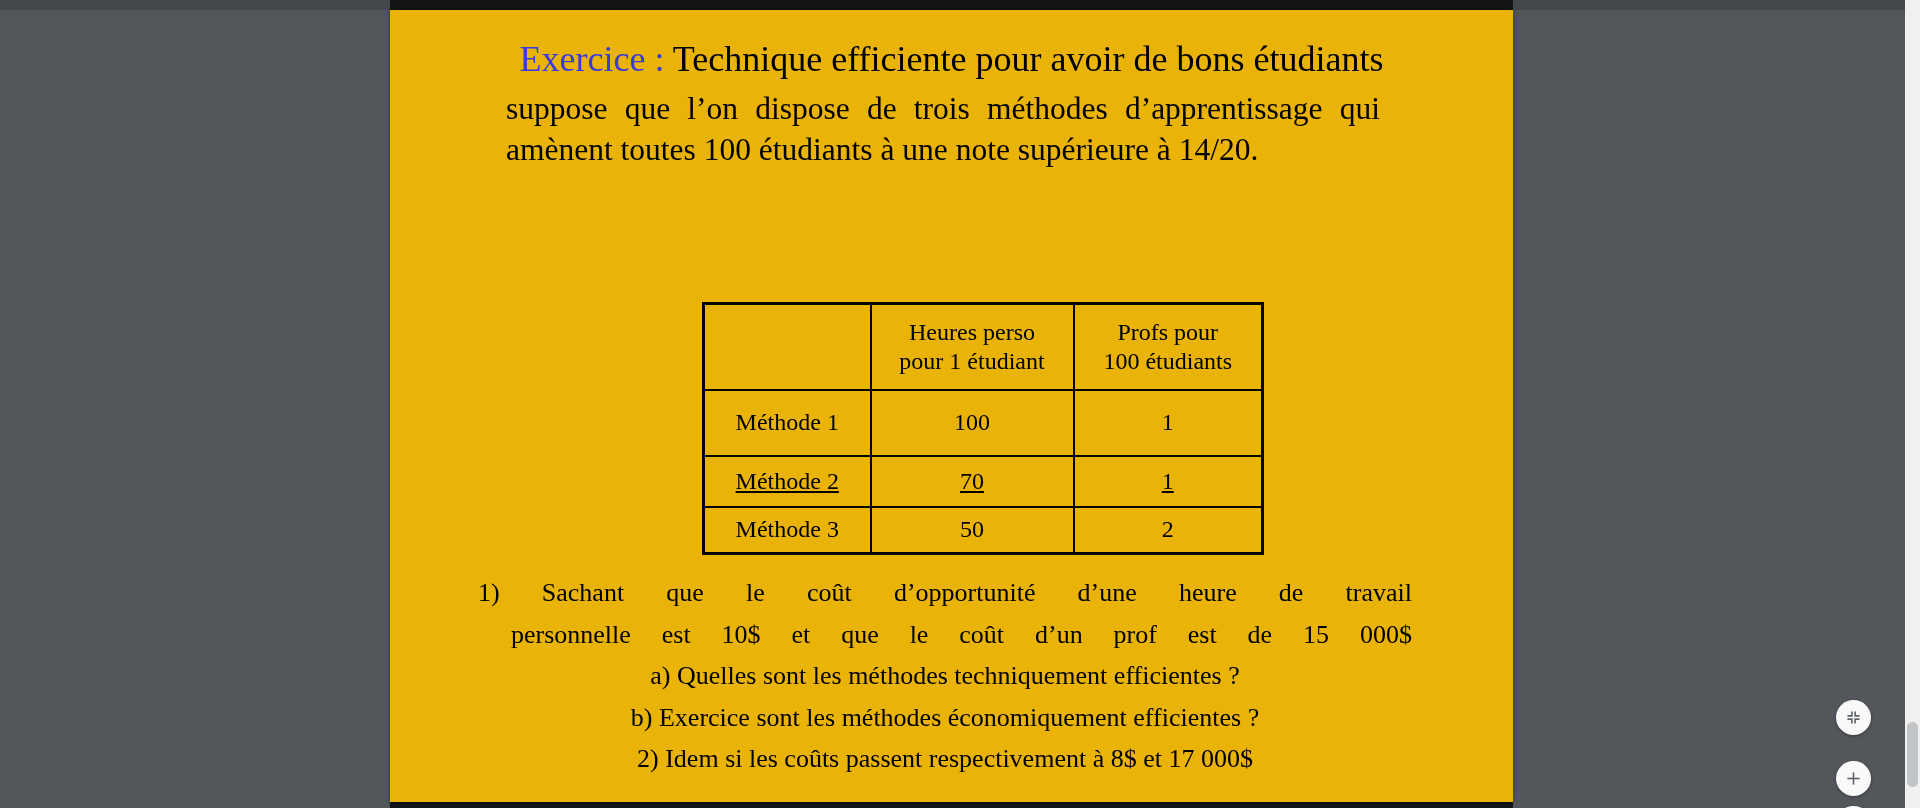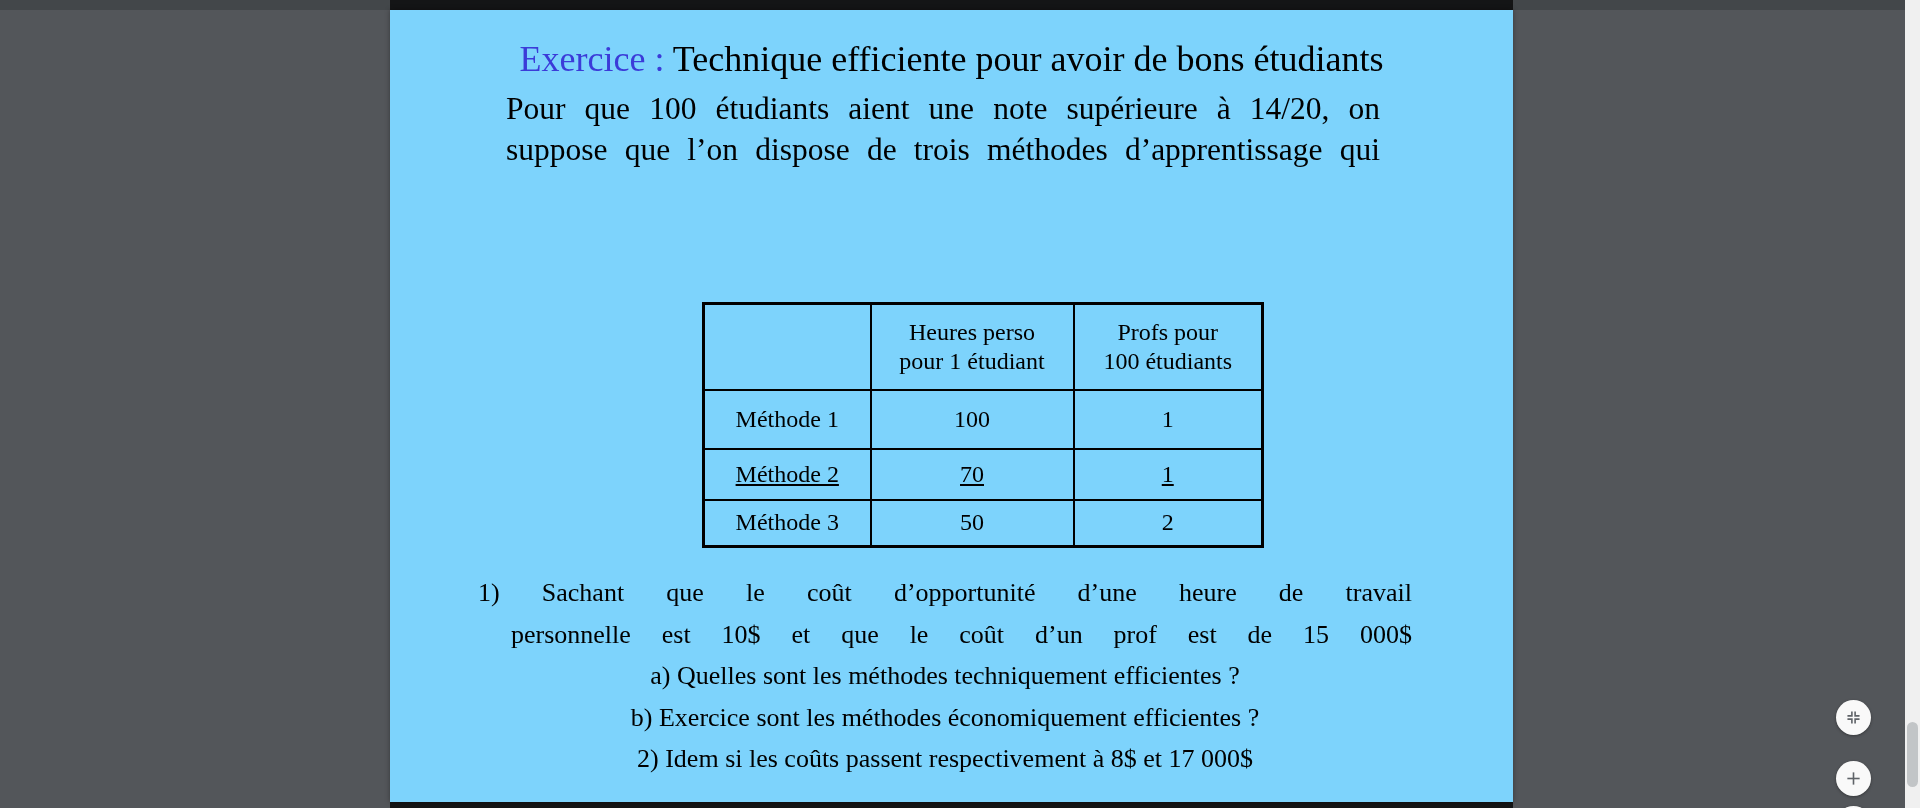--- a/index.html
+++ b/index.html
@@ -35,21 +35,21 @@
     cursor: pointer;
   }
   .fab svg { display: block; }
   #fab-fit  { top: 700px; }
   #fab-plus { top: 761px; }
   #fab-minus{ top: 806px; } 
 
   
   .slide {
     position: absolute; left: 390px; top: 10px; width: 1123px; height: 792px;
-    background: #7dd3fc;
+    background: #eab308;
     box-shadow: 0 0 5px rgba(0,0,0,0.35);
     color: #000;
   }
   .slide-title {
     position: absolute; left: 0; top: 26px; width: 1123px;
     text-align: center; font-size: 36px; line-height: 46px;
     white-space: nowrap;
   }
   .title-prefix { color: #3b3bd8; }
 
@@ -71,21 +71,21 @@
     text-align: center; vertical-align: middle;
     font-weight: normal;
     white-space: pre-line;
     padding: 0 8px;
   }
   .tbl { border: 3px solid #000; }
   .tbl .c0 { width: 167px; }
   .tbl .c1 { width: 203px; }
   .tbl .c2 { width: 189px; }
   .tbl .rh { height: 86px; }
-  .tbl .r1 { height: 59px; }
+  .tbl .r1 { height: 66px; }
   .tbl .r2 { height: 51px; text-decoration: underline; }
   .tbl .r3 { height: 47px; }
 
   
   .questions {
     position: absolute; left: 88px; top: 562px; width: 934px;
     font-size: 26px; line-height: 41.5px;
   }
   .q-justify { text-align: justify; text-align-last: justify; }
   .q-indent  { padding-left: 33px; }
@@ -98,22 +98,22 @@
 <div class="top-strip"></div>
 <div class="page-gutter"></div>
 
 <div class="slide">
 
   <div class="slide-title">
     <span class="title-prefix">Exercice : </span><span>Technique efficiente pour avoir de bons étudiants</span>
   </div>
 
   <div class="para">
-    <div class="pline">Pour que 100 étudiants aient une note supérieure à 14/20, on</div>
     <div class="pline">suppose que l’on dispose de trois méthodes d’apprentissage qui</div>
+    <div class="pline last">amènent toutes 100 étudiants à une note supérieure à 14/20.</div>
   </div>
 
   <table class="tbl">
     <tbody>
         <tr class="rh">
       <th class="c0"></th>
       <th class="c1">Heures perso
 pour 1 étudiant</th>
       <th class="c2">Profs pour
 100 étudiants</th>

